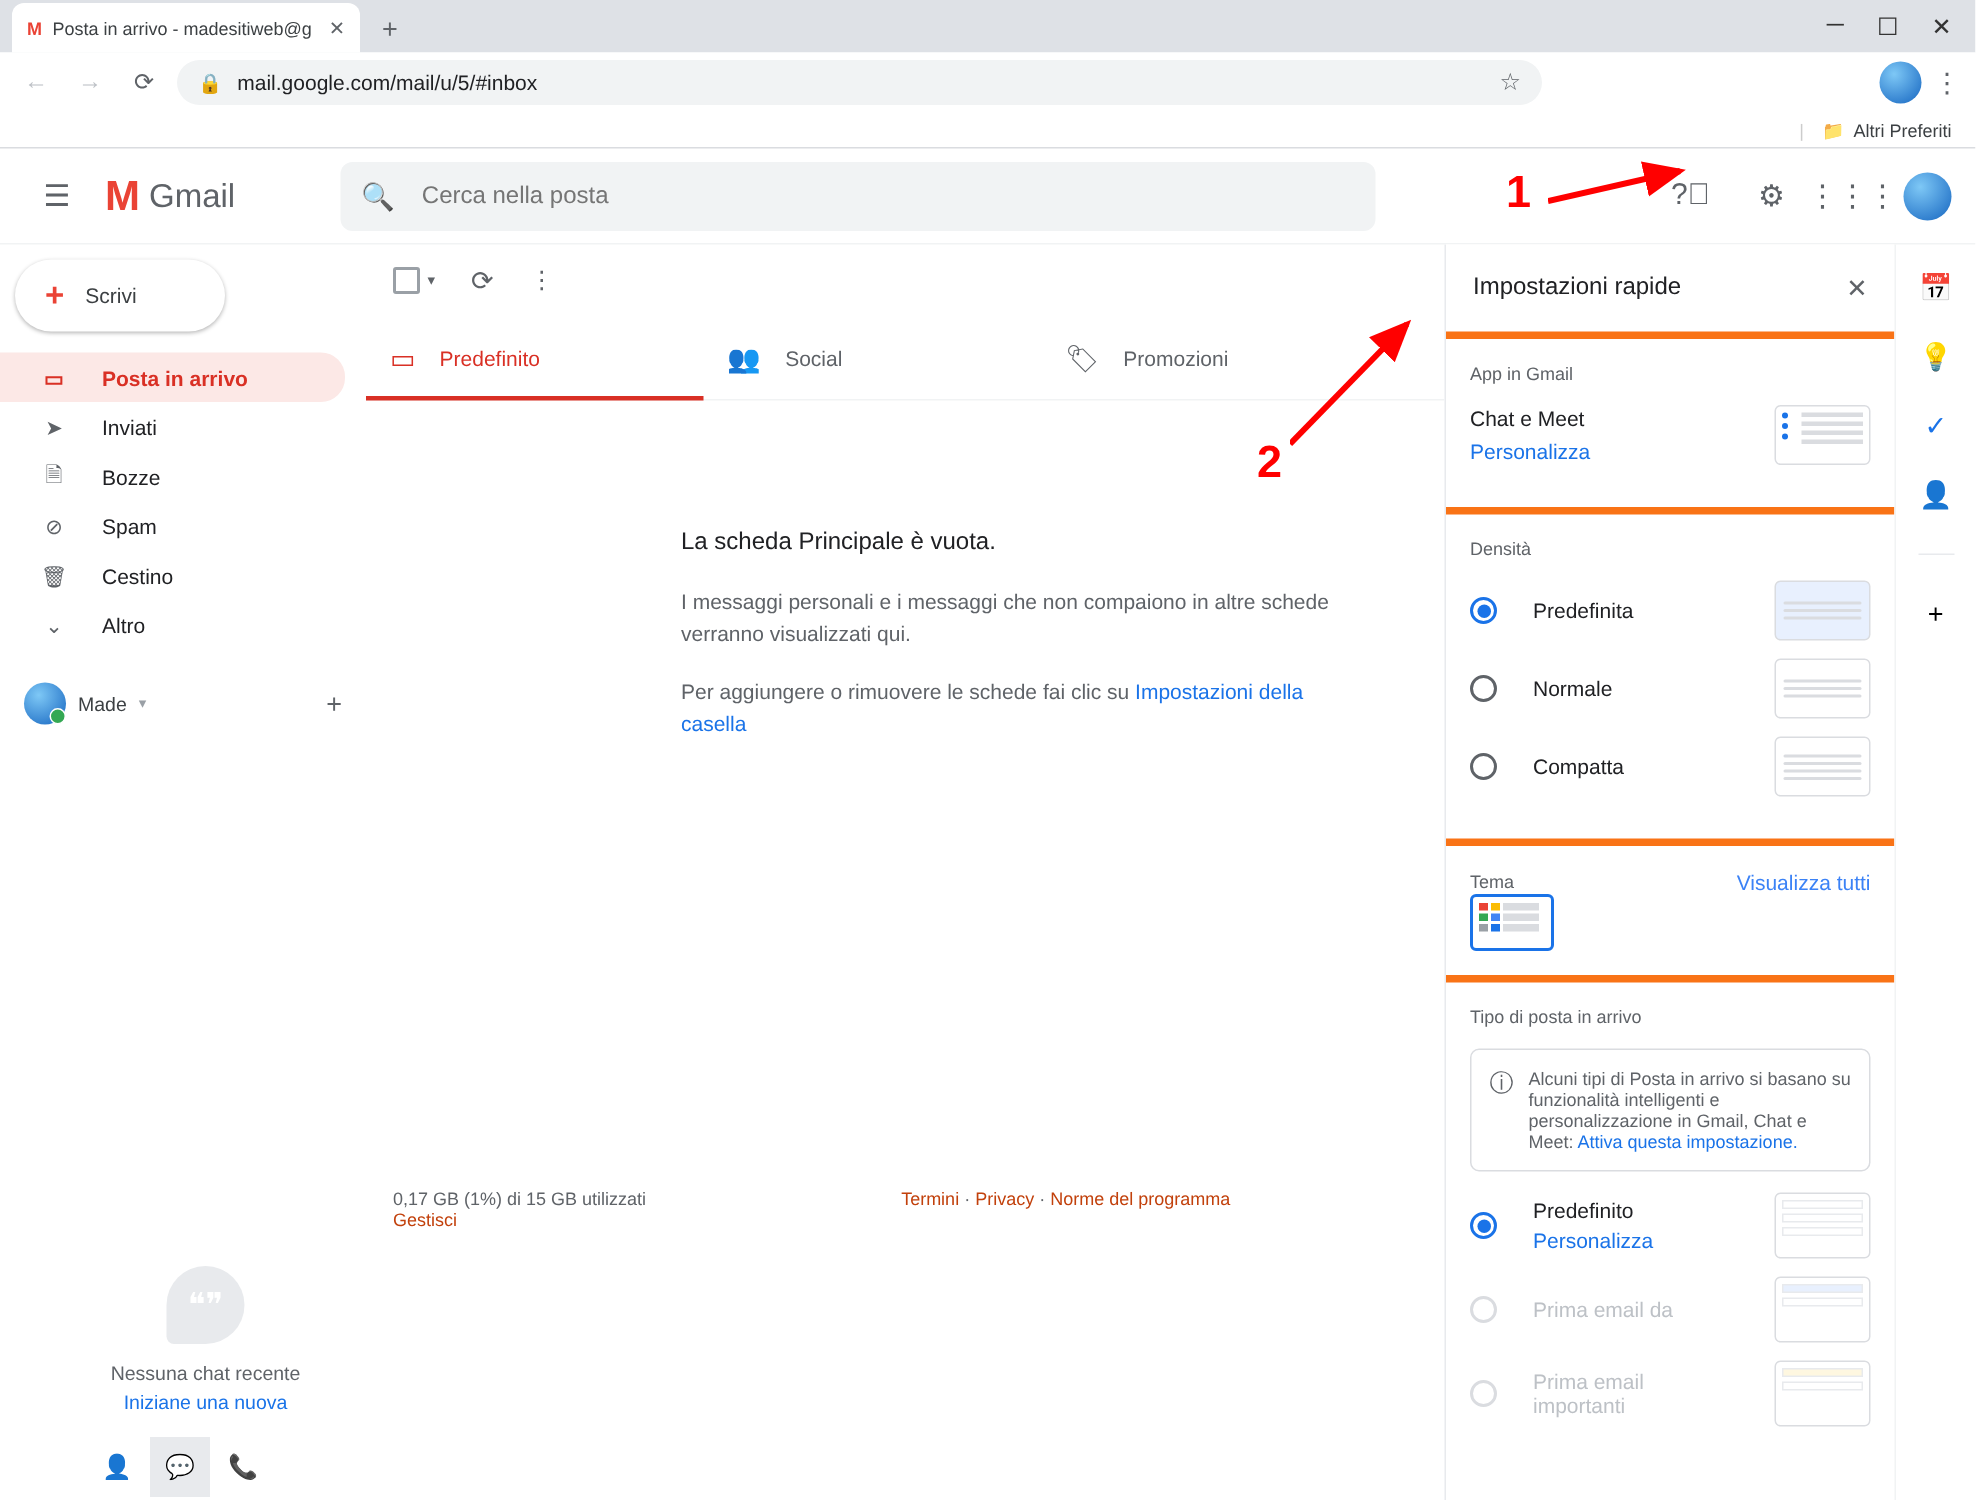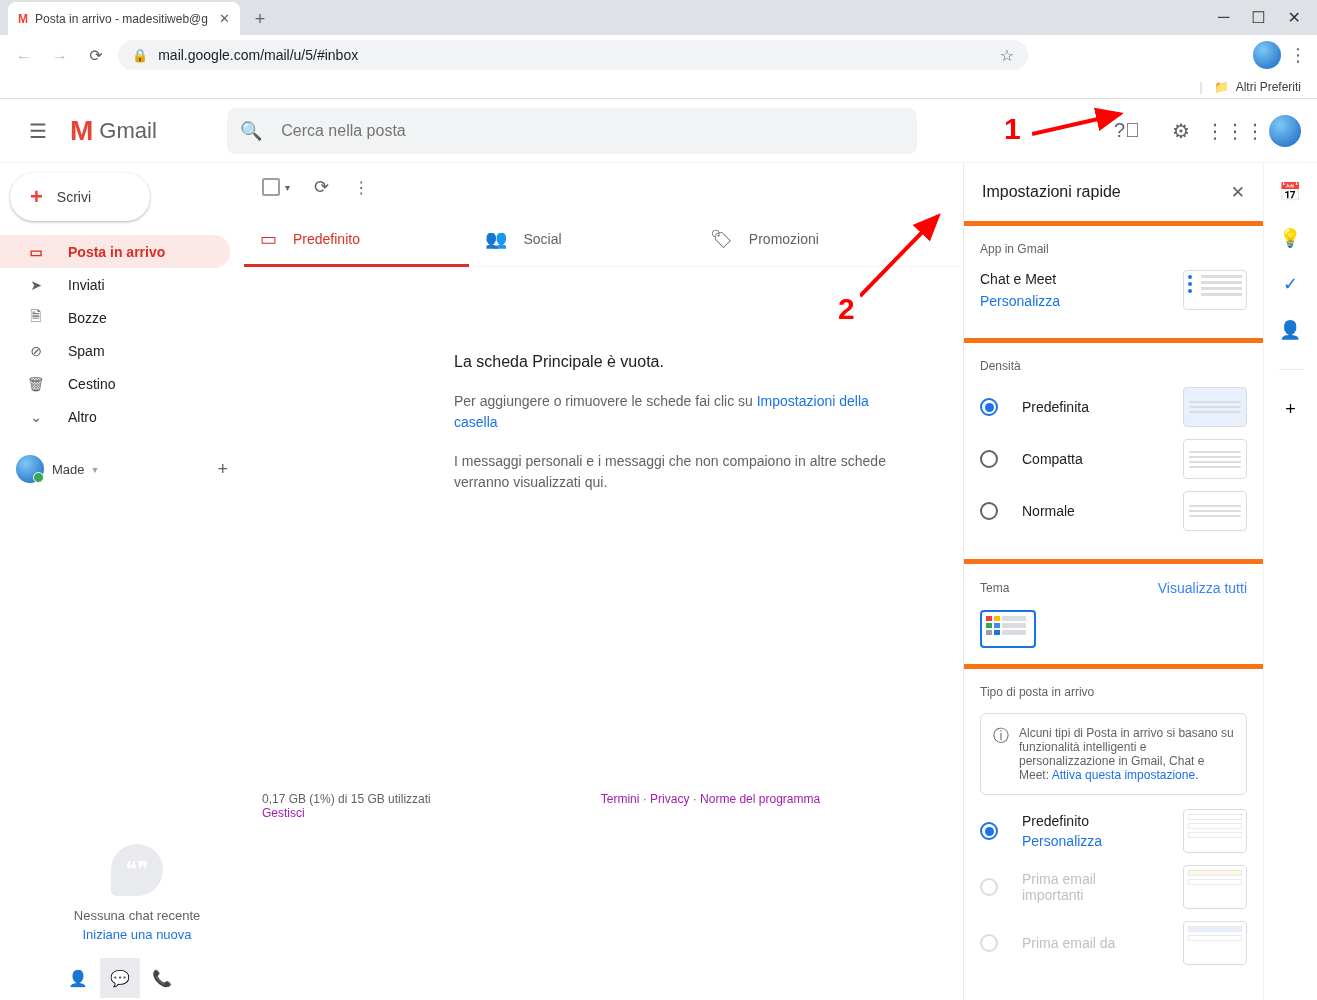--- a/index.html
+++ b/index.html
@@ -61,21 +61,21 @@
 .caret{font-size:10px;color:#5f6368}
 .tabs{height:56px;display:flex;align-items:center;border-bottom:1px solid #f1f3f4}
 .tab-item{flex:0 0 225px;height:56px;display:flex;align-items:center;gap:16px;padding:0 16px;font-size:14px;color:#5f6368}
 .tab-item.active{color:#d93025;box-shadow:inset 0 -3px 0 #d93025}
 .tab-item .ticon{font-size:18px}
 .inbox-empty{padding:86px 0 0 210px;font-size:14px;color:#5f6368;max-width:660px}
 .inbox-empty .h{font-size:16px;color:#202124;margin-bottom:20px}
 .inbox-empty p{margin-bottom:18px;line-height:1.5}
 .inbox-empty a{color:#1a73e8;text-decoration:none}
 .footer{margin-top:auto;padding:14px 18px 180px;font-size:12px;color:#5f6368;display:flex;gap:170px}
-.footer a{color:#a21caf;text-decoration:none}
+.footer a{color:#c2410c;text-decoration:none}
 
 .qpanel{width:300px;border-left:1px solid #e8eaed;background:#fff;overflow-y:auto;flex-shrink:0}
 .qpanel::-webkit-scrollbar{width:10px}
 .qpanel::-webkit-scrollbar-thumb{background:#dadce0;border-radius:5px}
 .qhead{height:58px;display:flex;align-items:center;padding:0 18px;font-size:16px;color:#202124}
 .qclose{margin-left:auto;color:#5f6368;font-size:17px}
 .view-all{margin:0 16px 16px;height:36px;border:1px solid #dadce0;border-radius:18px;display:flex;align-items:center;justify-content:center;font-size:14px;color:#1a73e8}
 .qsection{border-top:5px solid #f97316;padding:16px}
 .qtitle{font-size:12px;color:#5f6368;margin-bottom:14px}
 .qrow{display:flex;align-items:center;gap:24px;font-size:14px;color:#202124;margin-bottom:12px;min-height:30px}
@@ -234,22 +234,22 @@
         <span class="ticon">👥</span>
         <span>Social</span>
       </div>
       <div class="tab-item">
         <span class="ticon">🏷</span>
         <span>Promozioni</span>
       </div>
     </div>
     <div class="inbox-empty">
       <div class="h">La scheda Principale è vuota.</div>
+      <p>I messaggi personali e i messaggi che non compaiono in altre schede verranno visualizzati qui.</p>
       <p><span>Per aggiungere o rimuovere le schede fai clic su </span><a href="#">Impostazioni della casella</a></p>
-      <p>I messaggi personali e i messaggi che non compaiono in altre schede verranno visualizzati qui.</p>
     </div>
     <div class="footer">
       <div>
         <div>0,17 GB (1%) di 15 GB utilizzati</div>
         <a href="#">Gestisci</a>
       </div>
       <div>
         <a href="#">Termini</a> ·
         <a href="#">Privacy</a> ·
         <a href="#">Norme del programma</a>
@@ -290,40 +290,40 @@
         <div class="radio sel"></div>
         <span>Predefinita</span>
         <div class="thumb sel">
             <div class="line"></div>
             <div class="line"></div>
             <div class="line"></div>
           </div>
       </div>
       <div class="qrow">
         <div class="radio"></div>
+        <span>Normale</span>
+        <div class="thumb">
+            <div class="line"></div>
+            <div class="line"></div>
+            <div class="line"></div>
+          </div>
+      </div>
+      <div class="qrow">
+        <div class="radio"></div>
         <span>Compatta</span>
         <div class="thumb">
             <div class="line"></div>
             <div class="line"></div>
             <div class="line"></div>
             <div class="line"></div>
           </div>
       </div>
-      <div class="qrow">
-        <div class="radio"></div>
-        <span>Normale</span>
-        <div class="thumb">
-            <div class="line"></div>
-            <div class="line"></div>
-            <div class="line"></div>
-          </div>
-      </div>
     </div>
     <div class="qsection">
-      <div style="display:flex;align-items:center;margin-bottom:14px">
+      <div style="display:flex;align-items:center;">
         <span class="qtitle" style="margin:0">Tema</span>
         <span class="view-tutti">Visualizza tutti</span>
       </div>
       <div class="theme-thumb">
         <div class="tt" style="background:#ea4335"></div>
           <div class="tt" style="background:#fbbc04"></div>
           <div class="tt" style="background:#dadce0;width:24px"></div>
         <div class="tt" style="background:#34a853"></div>
           <div class="tt" style="background:#4285f4"></div>
           <div class="tt" style="background:#dadce0;width:24px"></div>
@@ -345,31 +345,31 @@
           <div class="link" style="margin-top:4px">Personalizza</div>
         </div>
         <div class="inbox-thumb">
             <div class="r"></div>
             <div class="r"></div>
             <div class="r"></div>
           </div>
       </div>
       <div class="qrow">
         <div class="radio" style="border-color:#dadce0"></div>
+        <span class="disabled-text">Prima email da</span>
+        <div class="inbox-thumb">
+            <div class="r" style="background:#e8f0fe"></div>
+            <div class="r"></div>
+          </div>
+      </div>
+      <div class="qrow">
+        <div class="radio" style="border-color:#dadce0"></div>
         <span class="disabled-text">Prima email importanti</span>
         <div class="inbox-thumb">
             <div class="r" style="background:#fef7e0"></div>
-            <div class="r"></div>
-          </div>
-      </div>
-      <div class="qrow">
-        <div class="radio" style="border-color:#dadce0"></div>
-        <span class="disabled-text">Prima email da</span>
-        <div class="inbox-thumb">
-            <div class="r" style="background:#e8f0fe"></div>
             <div class="r"></div>
           </div>
       </div>
     </div>
   </div>
 
   <div class="rrail">
     <div class="ricon" style="color:#4285f4">📅</div>
     <div class="ricon" style="color:#fbbc04">💡</div>
     <div class="ricon" style="color:#1a73e8">✓</div>

